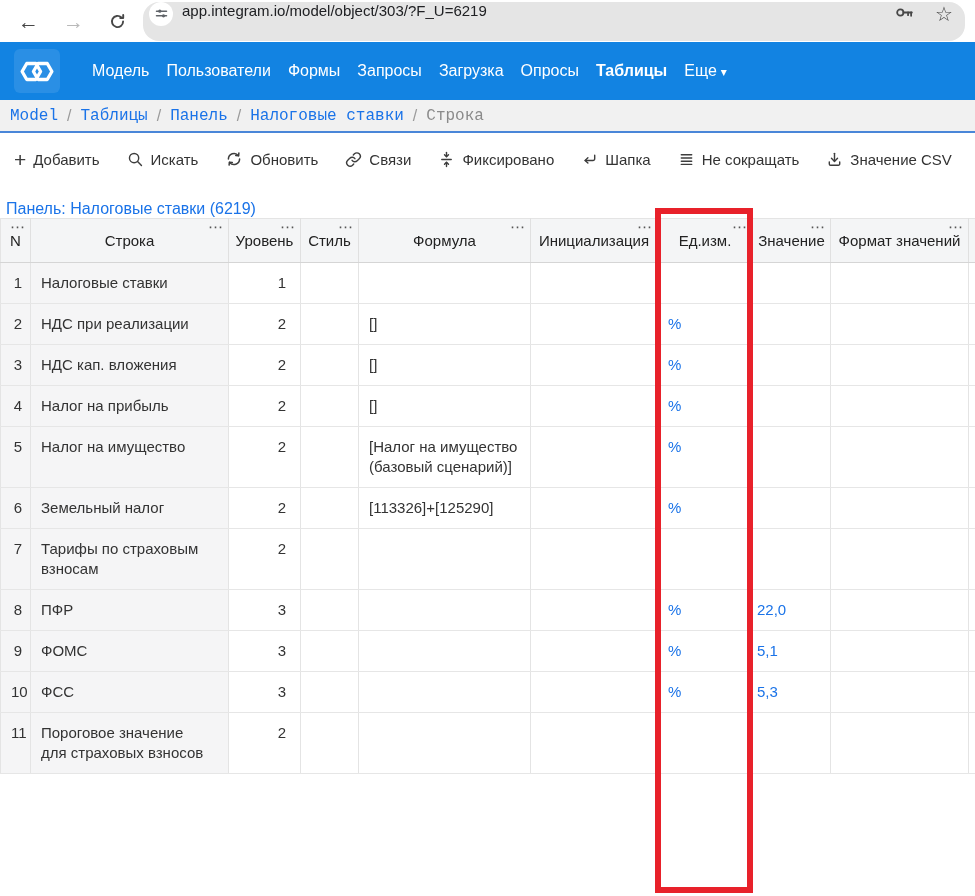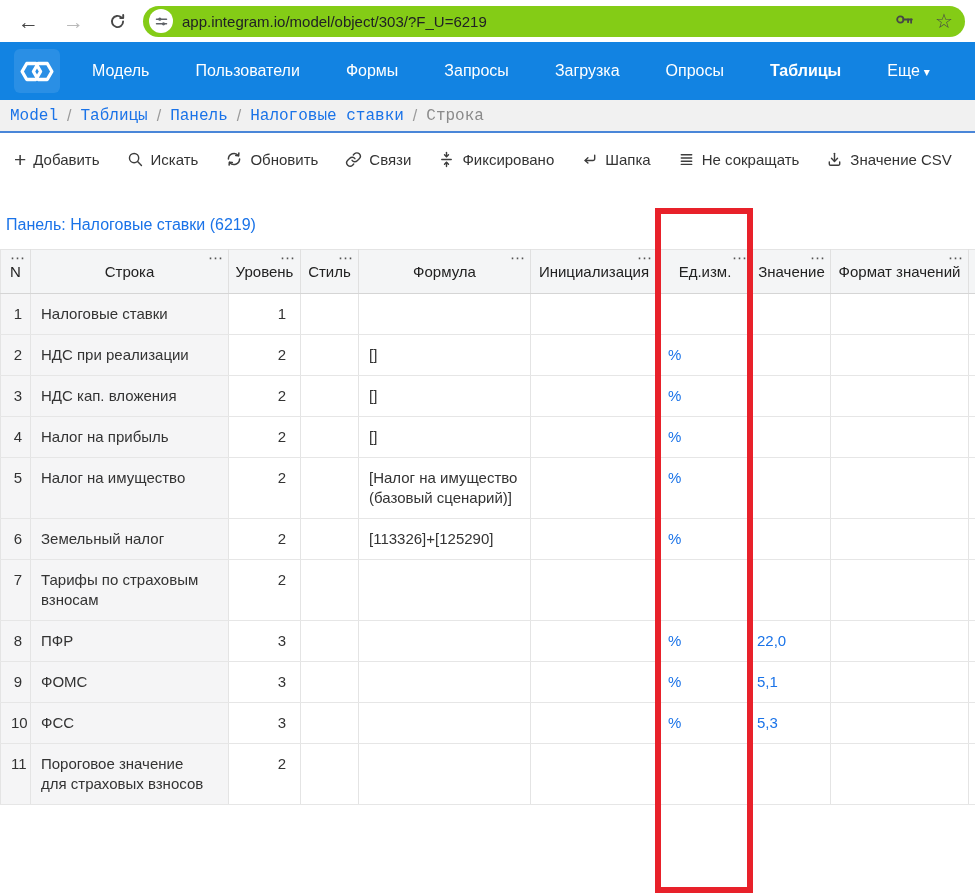--- a/index.html
+++ b/index.html
@@ -6,48 +6,48 @@
   html,body { width:975px; height:896px; overflow:hidden; }
   body { font-family:"Liberation Sans", sans-serif; background:#fff; }
   .screen { position:relative; width:975px; height:896px; background:#fff; }
 
   
   .browser-bar { height:42px; background:#fff; display:flex; align-items:center; padding:0 10px 0 18px; }
   .nav-btns { display:flex; align-items:center; gap:24px; margin-right:16px; }
   .nav-btn { font-size:21px; color:#474747; line-height:1; cursor:pointer; }
   .nav-btn.disabled { color:#b9b9b9; }
   .nav-btn svg { display:block; }
-  .addr-pill { flex:1; height:31px; background:#84cc16; border-radius:16px; display:flex; align-items:center; padding:0 12px 0 6px; }
+  .addr-pill { flex:1; height:39px; background:#e5e5e5; border-radius:16px; display:flex; align-items:flex-start; padding:0 12px 0 6px; }
   .site-info { width:24px; height:24px; border-radius:50%; background:#fff; display:flex; align-items:center; justify-content:center; margin-right:9px; }
   .url-text { font-size:15px; color:#202124; flex:1; white-space:nowrap; overflow:hidden; }
   .pill-icons { display:flex; align-items:center; gap:20px; }
   .star-glyph { font-size:20px; color:#474747; line-height:1; }
 
   
   .navbar { height:58px; background:#1283e2; display:flex; align-items:center; padding:0 14px; }
   .logo-tile { width:46px; height:44px; border-radius:6px; background:rgba(255,255,255,.10); display:flex; align-items:center; justify-content:center; margin-right:32px; }
-  .nav-items { display:flex; align-items:flex-end; gap:46px; }
+  .nav-items { display:flex; align-items:flex-end; gap:17px; }
   .nav-item { color:#fff; font-size:16px; cursor:pointer; white-space:nowrap; }
   .nav-item.active { font-weight:bold; }
   .caret { font-size:12px; margin-left:4px; }
 
   
   .breadcrumb { height:33px; background:#f1f1f1; border-bottom:2px solid #4a86d8; display:flex; align-items:center; padding:0 10px; font-size:16px; gap:9px; }
   .crumb { color:#1a73e8; cursor:pointer; white-space:nowrap;font-family:Liberation Mono, monospace; }
   .crumb.current { color:#8a8a8a; cursor:default; }
   .crumb-sep { color:#9a9a9a; }
 
   
   .toolbar { height:52px; background:#fff; display:flex; align-items:center; padding:0 14px; gap:27px; }
   .tool-btn { display:flex; align-items:center; gap:7px; font-size:15px; color:#333; cursor:pointer; white-space:nowrap; }
   .tool-btn svg { display:block; stroke:#3d3d3d; fill:none; stroke-width:1.5; stroke-linecap:round; stroke-linejoin:round; }
   .plus-glyph { font-size:21px; color:#3d3d3d; line-height:1; font-weight:400; }
 
   
-  .subtitle-bar { height:33px; display:flex; align-items:flex-start; padding:0 6px;margin-top:31px; }
+  .subtitle-bar { height:33px; display:flex; align-items:flex-end; padding:0 6px; }
   .subtitle { color:#1a73e8; font-size:16px; cursor:pointer; }
 
   
   .grid-wrap { height:678px; overflow:hidden; }
   table.grid { width:975px; border-collapse:collapse; table-layout:fixed; font-size:15px; color:#333; border-left:1px solid #e4e4e4; border-top:1px solid #e4e4e4; }
   .grid th { height:44px; background:#f4f5f6; font-weight:400; color:#222; border-right:1px solid #e0e0e0; border-bottom:1px solid #d5d5d5; position:relative; text-align:center; vertical-align:middle; font-size:15px; padding:0 4px; }
   .grid th .col-menu { position:absolute; top:-1px; right:4px; font-size:15px; color:#555; letter-spacing:1px; cursor:pointer; }
   .grid th.h-n { text-align:left; padding-left:9px; }
   .grid td { border-right:1px solid #e4e4e4; border-bottom:1px solid #e6e6e6; vertical-align:top; padding:10px 10px; line-height:20px; height:41px; background:#fff; }
   .grid td.c-n, .grid td.c-name { background:#f5f5f6; }

